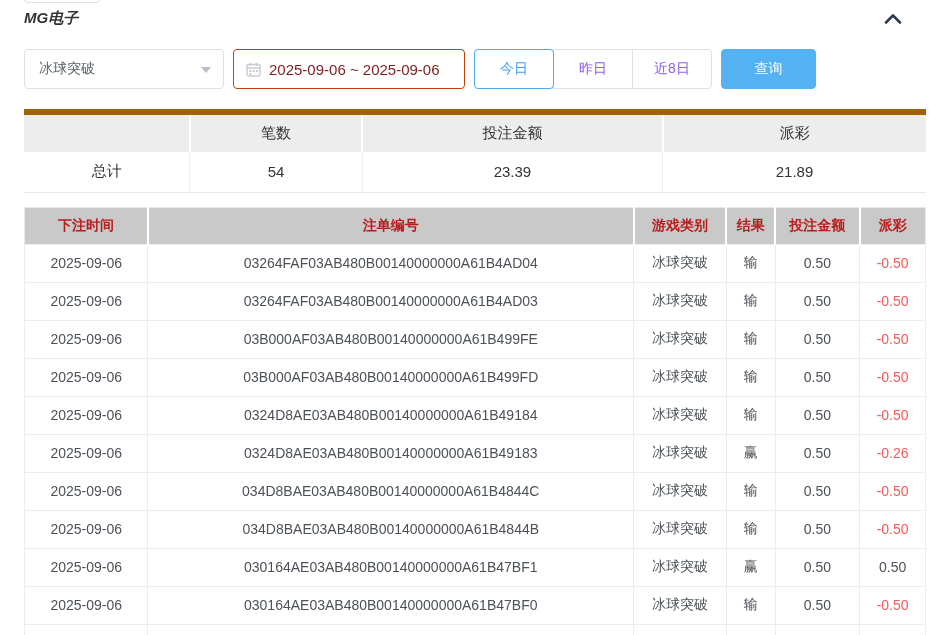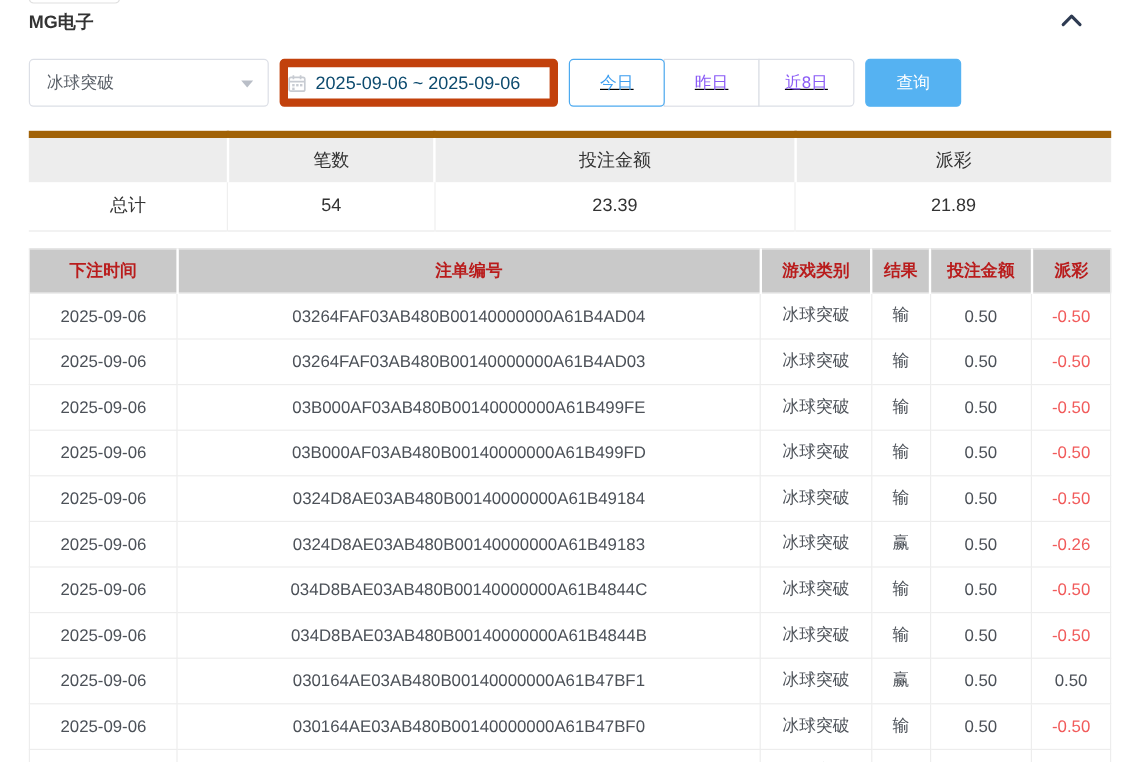--- a/index.html
+++ b/index.html
@@ -4,43 +4,43 @@
 <style>
   * { box-sizing: border-box; margin: 0; padding: 0; }
   html, body { width: 950px; height: 635px; overflow: hidden; background: #fff;
     font-family: "Liberation Sans", "DejaVu Sans", sans-serif; }
   .card { position: relative; width: 950px; height: 635px; padding: 0 24px; overflow: hidden; }
 
   
   .top-artifact { position: absolute; left: 24px; top: -31px; width: 76px; height: 34px;
     border: 1px solid #e0e0e0; border-radius: 4px; }
 
-  .title-row { display: flex; justify-content: space-between; align-items: flex-start; padding-top: 9px; }
+  .title-row { display: flex; justify-content: space-between; align-items: center; padding-top: 9px; font-style: italic; }
   .page-title { font-size: 15px; font-weight: bold; color: #333; }
   .collapse-btn { background: none; border: none; cursor: pointer; padding: 2px; margin-right: 22px; }
 
   .controls { display: flex; align-items: center; margin-top: 21px; height: 40px; }
   .select-box { position: relative; display: flex; align-items: center; width: 200px; height: 40px;
     border: 1px solid #dcdfe6; border-radius: 4px; padding: 0 30px 0 14px; background: #fff;
     font-size: 14px; color: #5a6068; cursor: pointer; }
   .caret-down { position: absolute; right: 12px; top: 17px; width: 0; height: 0;
     border-left: 5px solid transparent; border-right: 5px solid transparent; border-top: 6px solid #b9bec7; }
   .date-box { display: flex; align-items: center; gap: 8px; width: 232px; height: 40px;
-    border: 7px solid #c2410c; border-radius: 4px; padding: 0 0; margin-left: 9px;
-    font-size: 15px; color: #0c4a6e; background: #fff; cursor: pointer; }
-
-  .seg-group { display: flex; margin-left: 9px; text-decoration: underline; }
+    border: 1px solid #c2410c; border-radius: 4px; padding: 0 12px; margin-left: 9px;
+    font-size: 15px; color: #7f1d1d; background: #fff; cursor: pointer; }
+
+  .seg-group { display: flex; margin-left: 9px; }
   .seg-btn { width: 80px; height: 40px; background: #fff; border: 1px solid #dcdfe6;
     font-size: 14px; color: #8b5cf6; cursor: pointer; margin-left: -1px;
     font-family: inherit; }
   .seg-btn:first-child { margin-left: 0; border-radius: 4px 0 0 4px; }
   .seg-btn:last-child { border-radius: 0 4px 4px 0; }
   .seg-btn.active { border-color: #4daaf0; color: #3f9ff0; position: relative; z-index: 1; border-radius: 4px; }
 
-  .query-btn { width: 80px; height: 40px; margin-left: 9px; background: #55b2f2; border: 1px solid #55b2f2;
+  .query-btn { width: 95px; height: 40px; margin-left: 9px; background: #55b2f2; border: 1px solid #55b2f2;
     border-radius: 4px; color: #fff; font-size: 14px; cursor: pointer; font-family: inherit; }
 
   table { width: 100%; border-collapse: collapse; table-layout: fixed; }
 
   .summary-table { margin-top: 20px; border-top: 6px solid #a16207; border-bottom: 1px solid #e9e9e9; }
   .summary-table th { background: #ededed; height: 40px; font-weight: normal; font-size: 15px;
     color: #333; border-left: 2px solid #fff; text-align: center; }
   .summary-table th:first-child { border-left: none; }
   .summary-table td { height: 40px; font-size: 15px; color: #333; text-align: center;
     border-left: 1px solid #efefef; background: #fff; }

